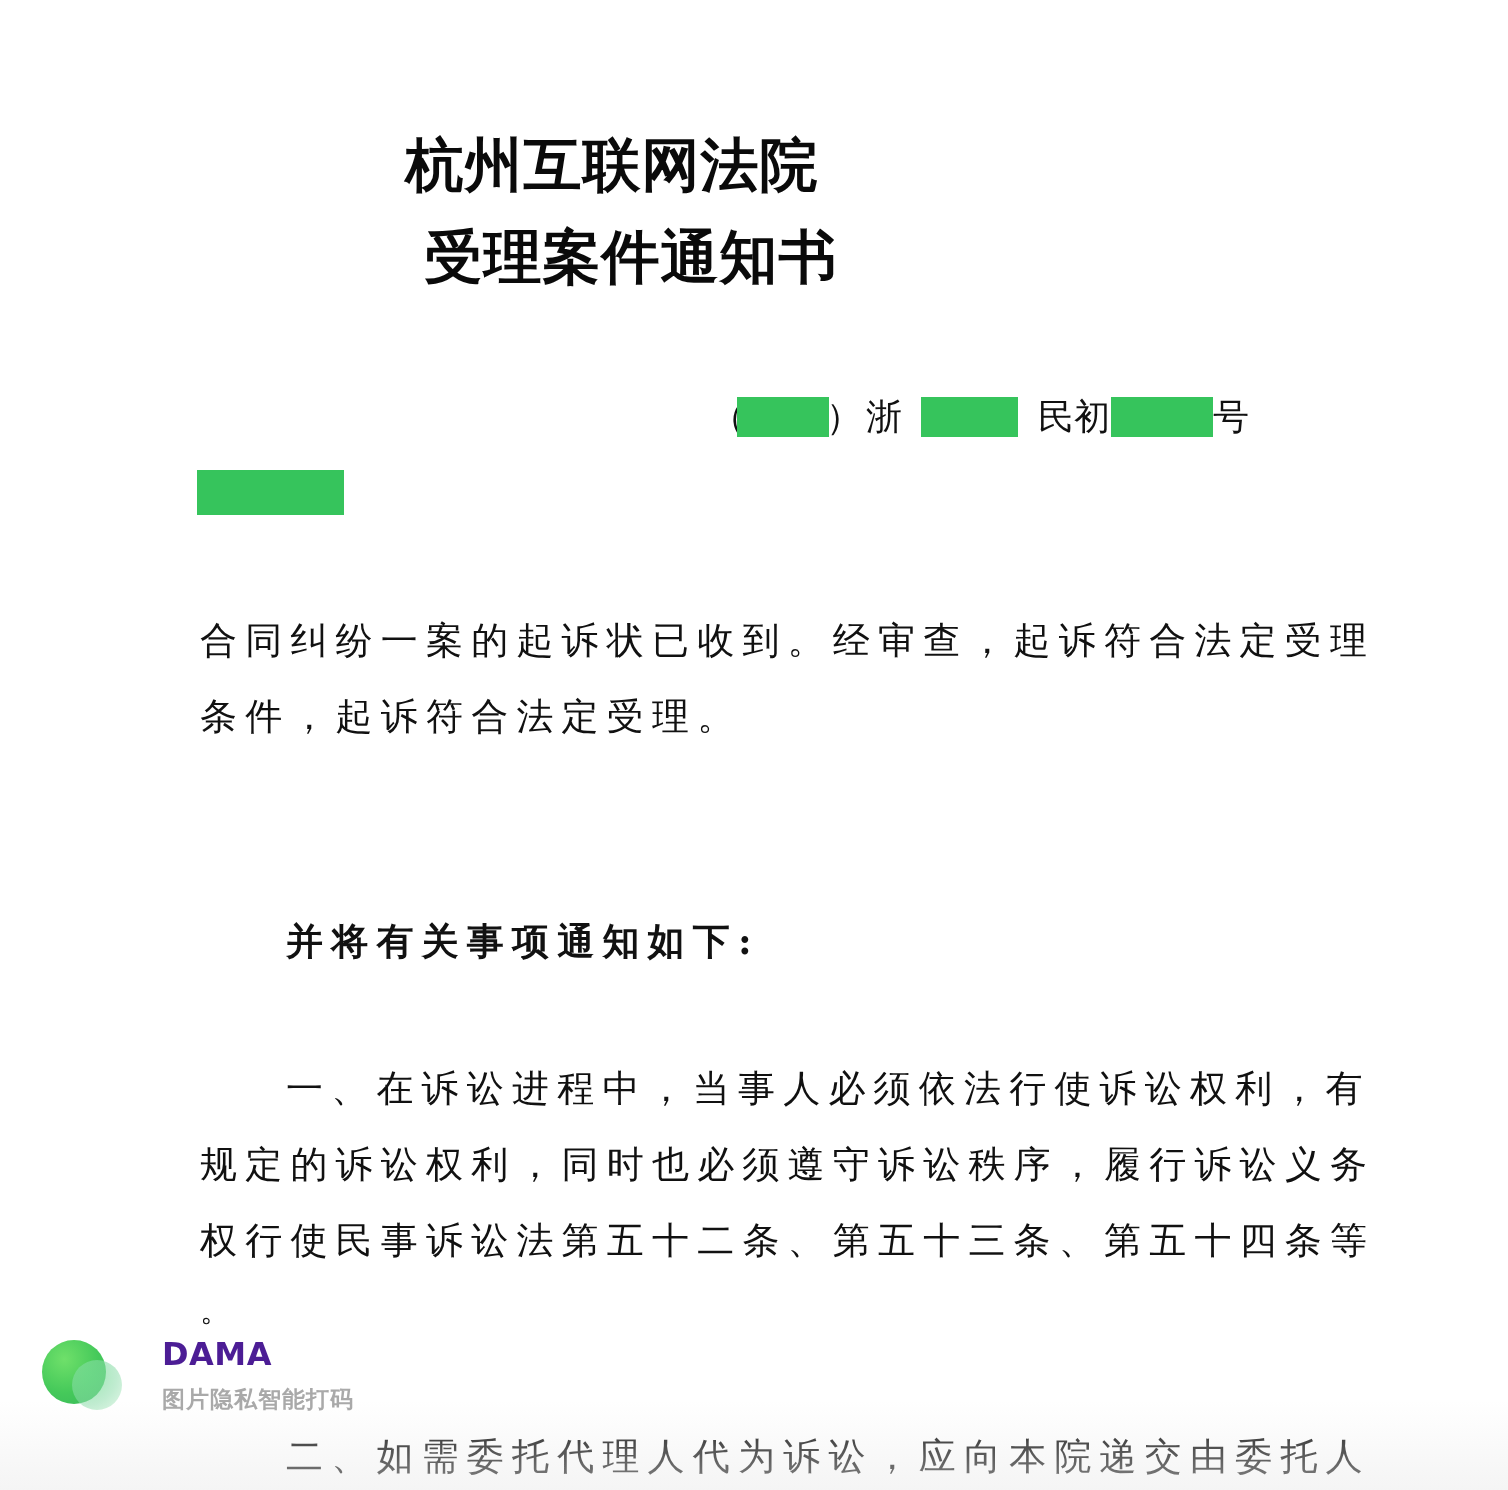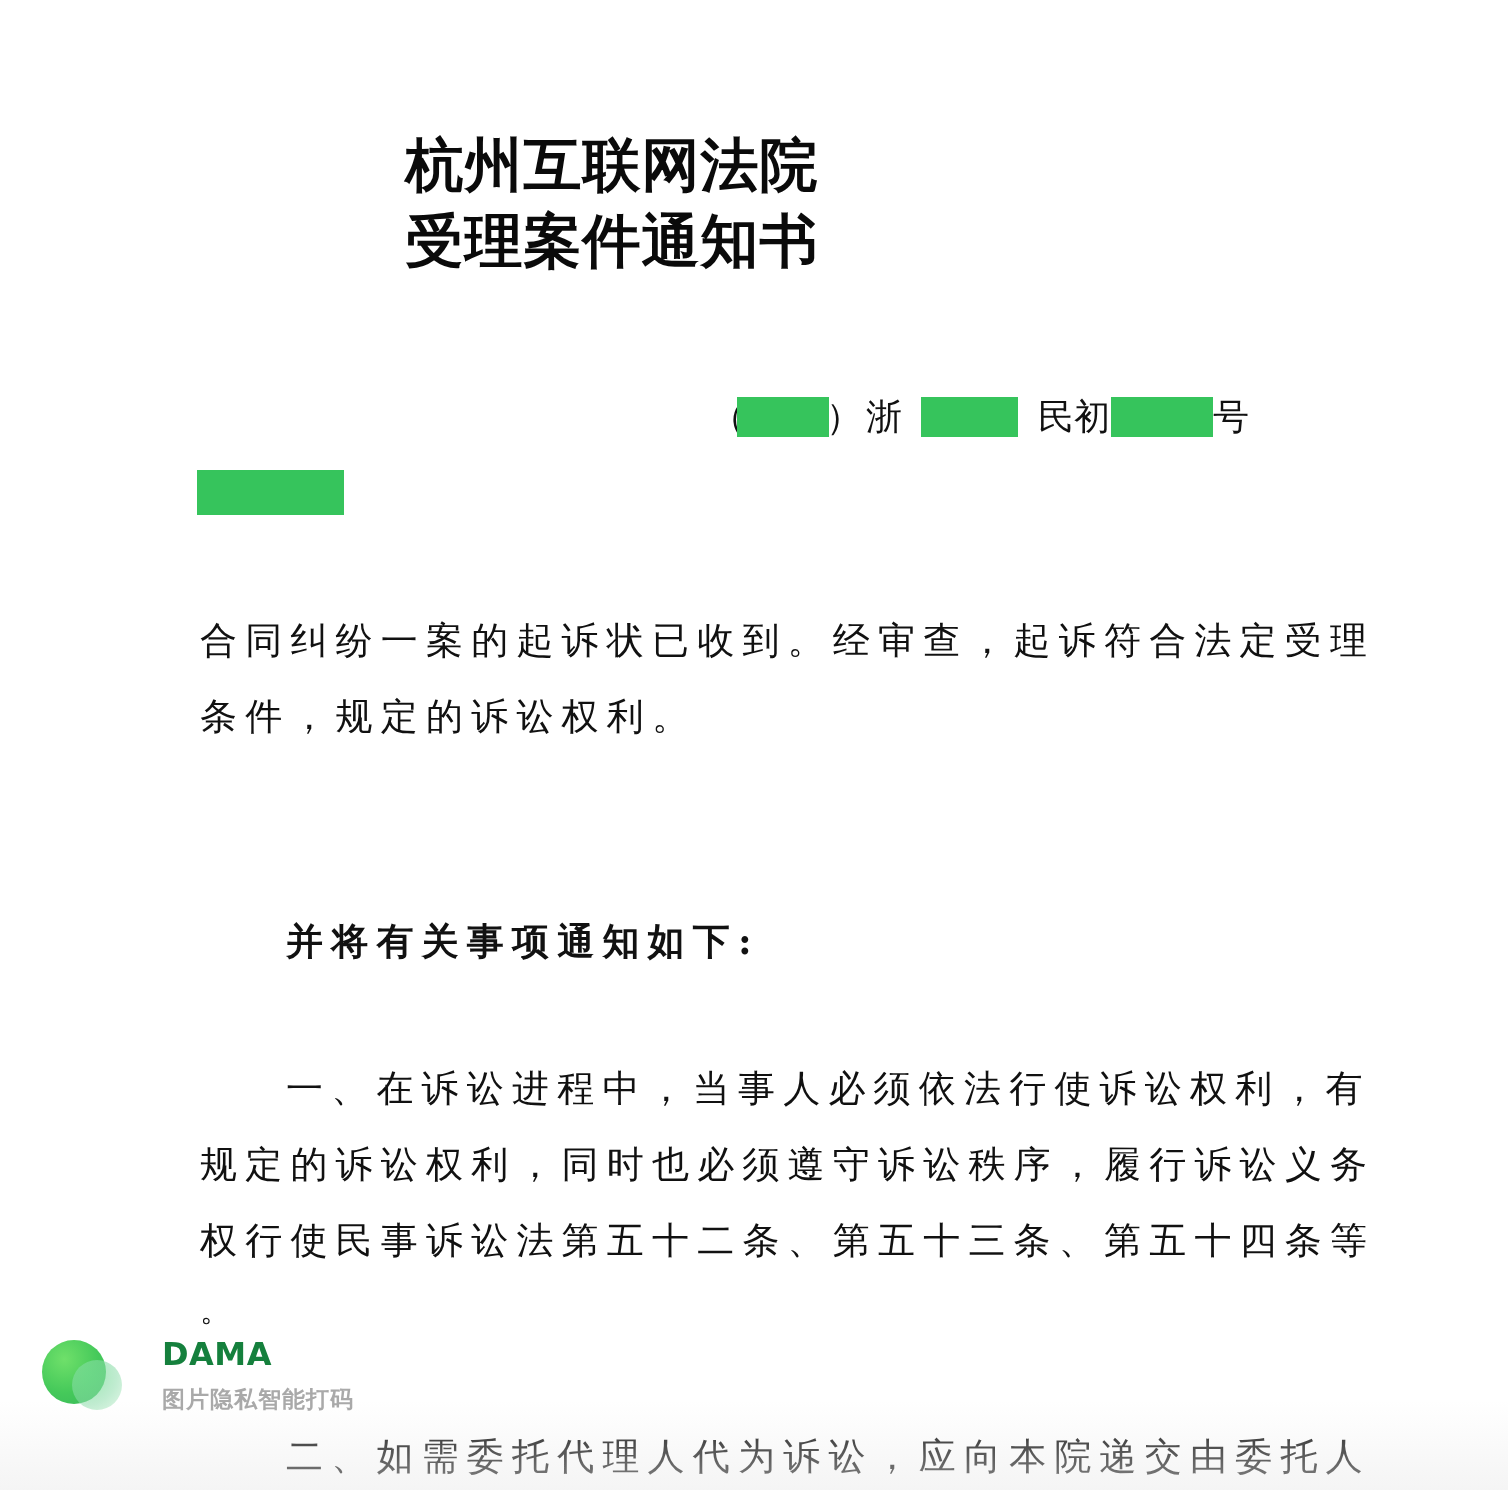--- a/index.html
+++ b/index.html
@@ -21,21 +21,21 @@
       width: 1224px;
       text-align: center;
       font-family: "DejaVu Serif", "Liberation Serif", serif;
       font-weight: bold;
       font-size: 58px;
       letter-spacing: 1px;
       color: #0a0a0a;
       line-height: 1;
     }
     #title-1 { top: 136px; }
-    #title-2 { top: 212px; }
+    #title-2 { top: 228px; padding-left: 19px; }
     .redact {
       position: absolute;
       background: #36c45c;
     }
     #redact-year { left: 737px; top: 397px; width: 92px; height: 40px; }
     #redact-court { left: 921px; top: 397px; width: 97px; height: 40px; }
     #redact-num { left: 1111px; top: 397px; width: 102px; height: 40px; }
     #redact-name { left: 197px; top: 470px; width: 147px; height: 45px; }
 
     .cn-text {
@@ -105,21 +105,21 @@
       background: radial-gradient(circle at 30% 30%, rgba(120,220,150,0.75) 0%, rgba(140,220,170,0.55) 60%, rgba(200,240,210,0.5) 100%);
     }
     .wm-brand {
       position: absolute;
       left: 122px;
       top: 8px;
       font-family: "DejaVu Sans", "Liberation Sans", sans-serif;
       font-weight: bold;
       font-size: 32px;
       letter-spacing: 0.5px;
-      color: #15803d;
+      color: #4c1d95;
       line-height: 1;
       text-align: right;
     }
     .wm-tagline {
       position: absolute;
       left: 122px;
       top: 58px;
       font-family: "DejaVu Sans", "Liberation Sans", sans-serif;
       font-weight: bold;
       font-size: 23px;
@@ -142,21 +142,21 @@
   <span class="cn-text" style="left:866px; top:399px;">浙</span>
   <div class="redact" id="redact-court"></div>
   <span class="cn-text" style="left:1018px; top:399px;padding-left:20px;">民初</span>
   <div class="redact" id="redact-num"></div>
   <span class="cn-text" style="left:1213px; top:399px;">号</span>
 
   <div class="redact" id="redact-name"></div>
 
   <div class="para" id="para-1">
     <span class="line">合同纠纷一案的起诉状已收到。经审查，起诉符合法定受理</span>
-    <span class="line">条件，规定的诉讼权利。</span>
+    <span class="line">条件，起诉符合法定受理。</span>
   </div>
 
   <div class="para" id="para-2">
     <span class="line indent">并将有关事项通知如下:</span>
   </div>
 
   <div class="para" id="para-3">
     <span class="line indent">一、在诉讼进程中，当事人必须依法行使诉讼权利，有</span>
     <span class="line">规定的诉讼权利，同时也必须遵守诉讼秩序，履行诉讼义务</span>
     <span class="line">权行使民事诉讼法第五十二条、第五十三条、第五十四条等</span>

